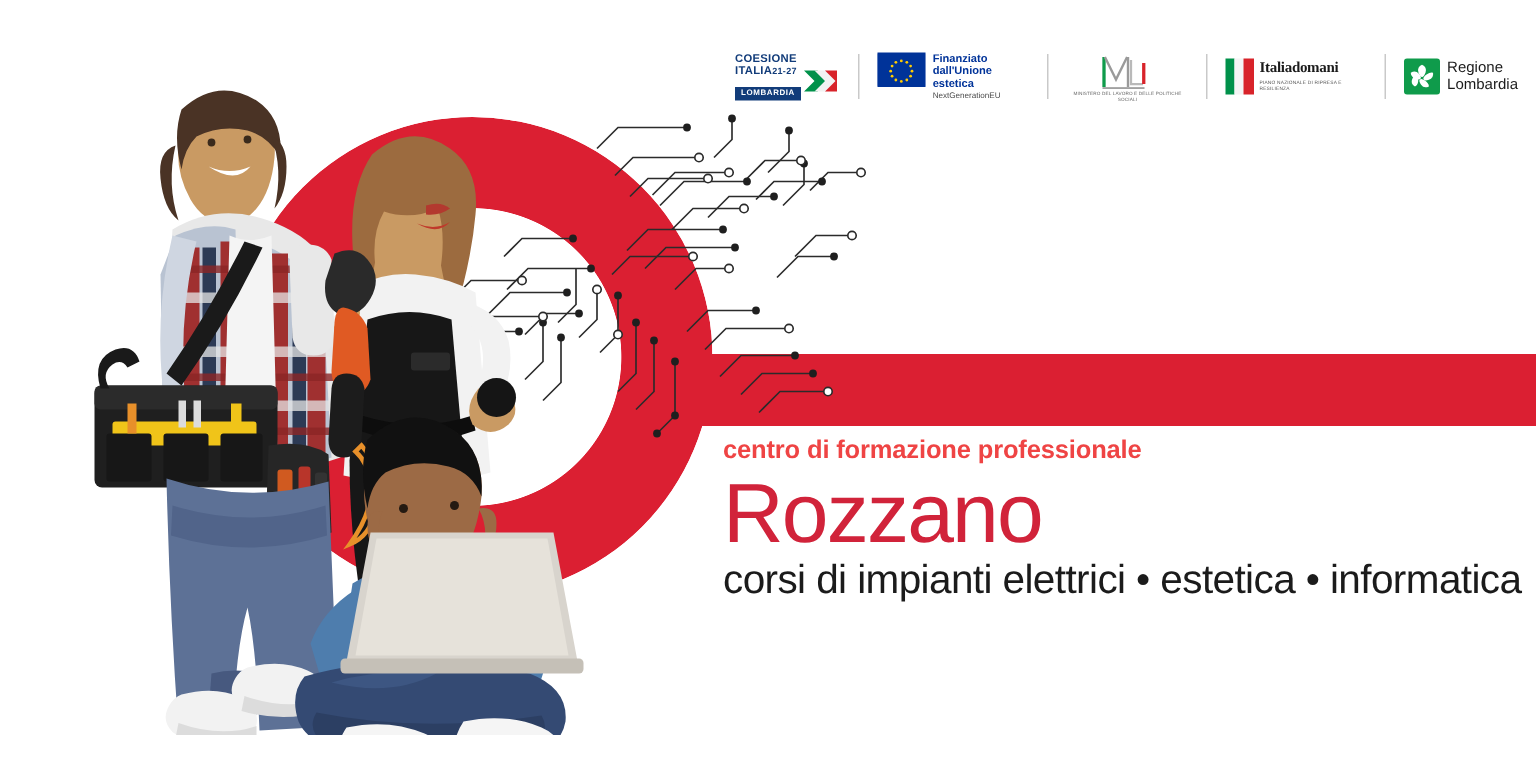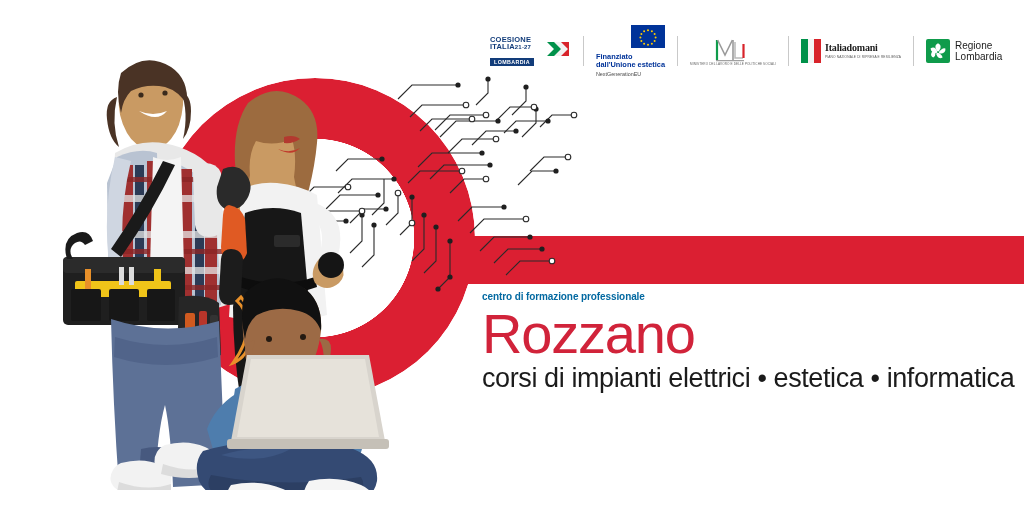--- a/index.html
+++ b/index.html
@@ -30,32 +30,32 @@
   .people{position:absolute;left:55px;top:45px;width:400px;height:445px;}
 
   
   .logos{
     position:absolute;left:478px;top:28px;height:46px;
     display:flex;align-items:center;gap:0px;
   }
   .logo-cell{display:flex;align-items:center;height:46px;padding:0 12px;}
   .divider{width:1px;height:30px;background:#c9c9c9;flex:0 0 auto;}
 
-  .coesione{display:flex;align-items:flex-start;gap:11px;}
+  .coesione{display:flex;align-items:flex-end;gap:0;}
   .coes-txt{line-height:1;}
   .coes-l1{font-size:7.5px;font-weight:bold;color:#123c7a;letter-spacing:.2px;}
   .coes-l2{font-size:7.5px;font-weight:bold;color:#123c7a;letter-spacing:.2px;}
   .coes-l2 .yrs{font-size:6px;color:#123c7a;}
   .coes-badge{
     margin-top:2px;background:#123c7a;color:#fff;font-size:5.3px;font-weight:bold;
     letter-spacing:.4px;padding:1.5px 4px;display:inline-block;
   }
   .coes-flag{position:relative;width:26px;height:26px;}
 
-  .eu{display:flex;align-items:flex-end;gap:5px;flex-direction:column;}
+  .eu{display:flex;align-items:flex-start;gap:5px;}
   .eu-flag{width:34px;height:23px;background:#003399;position:relative;}
   .eu-txt{line-height:1.15;}
   .eu-l1{font-size:7.4px;font-weight:bold;color:#003399;}
   .eu-l2{font-size:7.4px;font-weight:bold;color:#003399;}
   .eu-l3{font-size:5.4px;color:#4b4b4b;margin-top:1px;}
 
   .ml{display:flex;flex-direction:column;align-items:center;}
   .ml-sub{font-size:3.1px;color:#666;letter-spacing:.1px;margin-top:1px;text-align:center;line-height:1.25;}
 
   .italia{display:flex;align-items:center;gap:4px;}
@@ -66,21 +66,21 @@
   .ital-l1 .it{color:#1b1b1b;}
   .ital-l2{font-size:3.2px;color:#555;letter-spacing:.15px;margin-top:2px;line-height:1.3;}
 
   .regione{display:flex;align-items:center;gap:5px;}
   .reg-sq{width:24px;height:24px;background:#0f9b4b;border-radius:2px;position:relative;}
   .reg-txt{line-height:1.1;font-size:10px;font-weight:normal;color:#1b1b1b;}
 
   
   .headline{position:absolute;left:482px;top:291px;width:520px;}
   .kicker{
-    font-size:10px;font-weight:bold;color:#0369a1;letter-spacing:-.1px;line-height:1.1;
+    font-size:17px;font-weight:bold;color:#ef4444;letter-spacing:-.1px;line-height:1.1;
   }
   .city{
     font-size:56px;color:#d1233a;line-height:1.02;margin-top:3px;letter-spacing:-1.2px;
   }
   .courses{
     font-size:27px;color:#1b1b1b;line-height:1.1;margin-top:2px;letter-spacing:-.4px;
     white-space:nowrap;
   }
 </style>
 </head>

